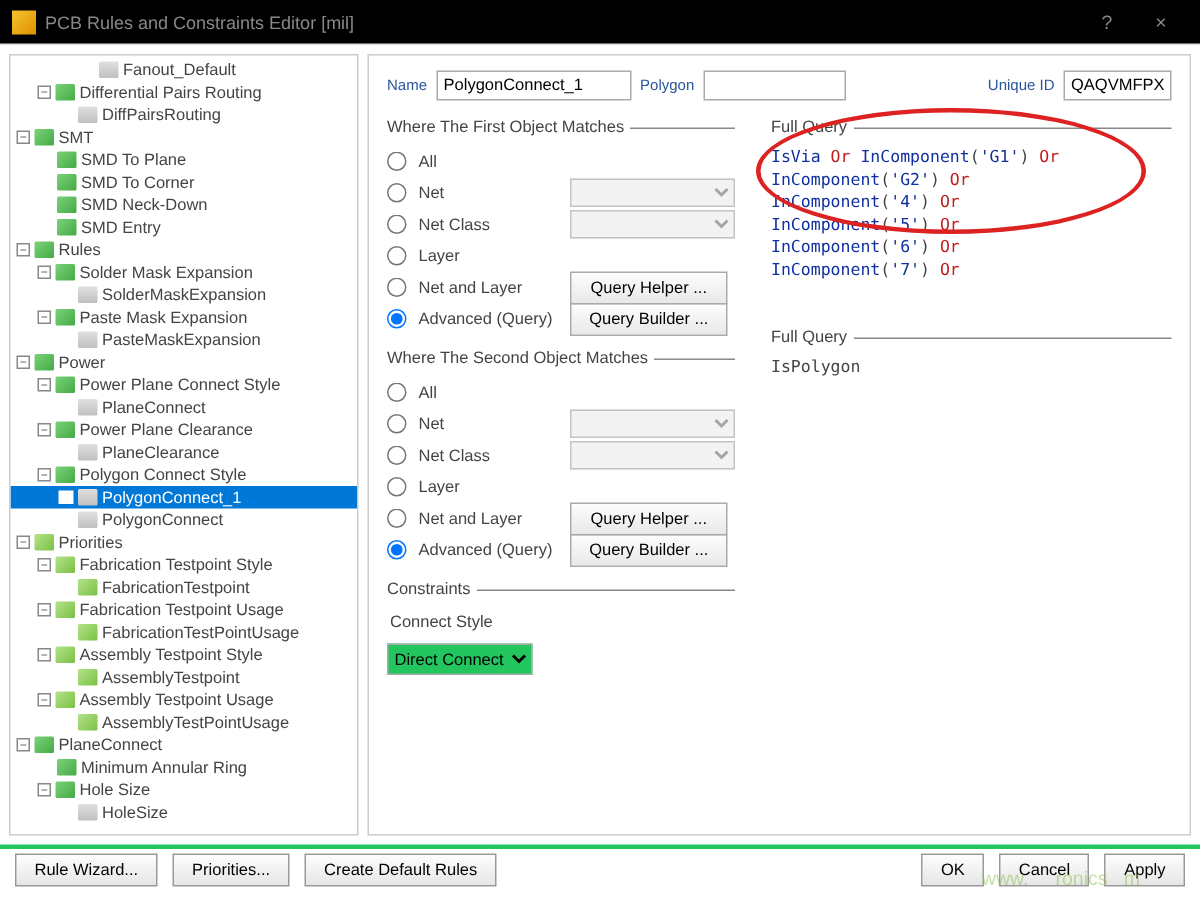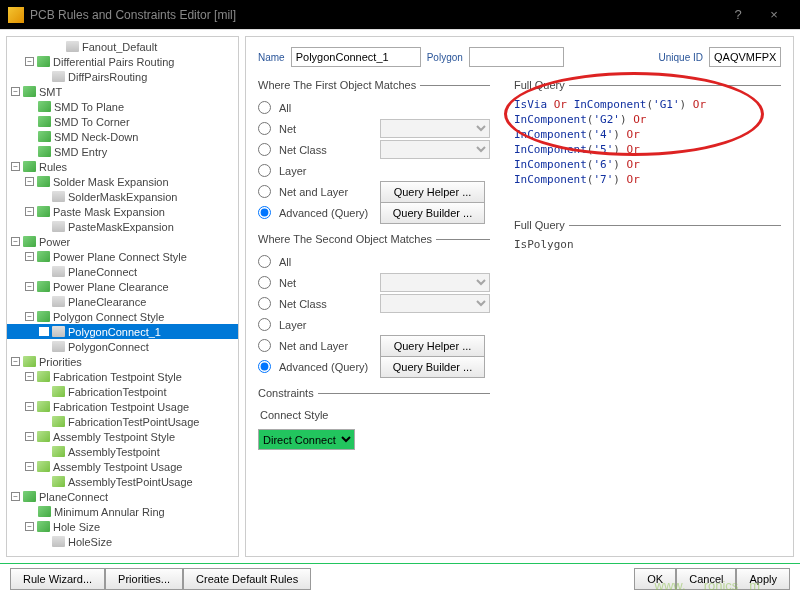--- a/index.html
+++ b/index.html
@@ -53,21 +53,21 @@
 .query-box { font-family: Consolas, monospace; font-size: 11px; line-height: 15px; padding: 2px 0; display:inline; }
 .kw-or { color: #c02020; }
 .kw-fn { color: #1030a0; }
 .kw-str { color: #1030a0; }
 
 .ellipse { position: absolute; border: 3px solid #d22; border-radius: 50%; pointer-events: none; }
 
 .constraints-label { color: #444; font-size: 11px; margin: 4px 0 8px 2px; }
 select.connect-style { width: 97px; height: 21px; border: 1px solid #aaa; background: #22c55e; font-size: 11px; }
 
-.footer { height: 30px; display: flex; align-items: center; padding: 0 10px; border-top: 1px solid #22c55e; justify-content: center; }
+.footer { height: 30px; display: flex; align-items: center; padding: 0 10px; gap: 10px; border-top: 3px solid #22c55e; justify-content: center; }
 .footer button { height: 22px; padding: 0 12px; border: 1px solid #999; background: linear-gradient(#fdfdfd, #e6e6e6); font-size: 11px; }
 .footer .sp2 { flex: 1; }
 .footer .wm { position: absolute; right: 40px; bottom: 6px; color: #8bc34a; opacity: .5; font-size: 13px; pointer-events: none; }
 </style>
 </head>
 <body>
 
 <div class="titlebar">
   <span class="icon"></span>
   <span class="title">PCB Rules and Constraints Editor [mil]</span>

